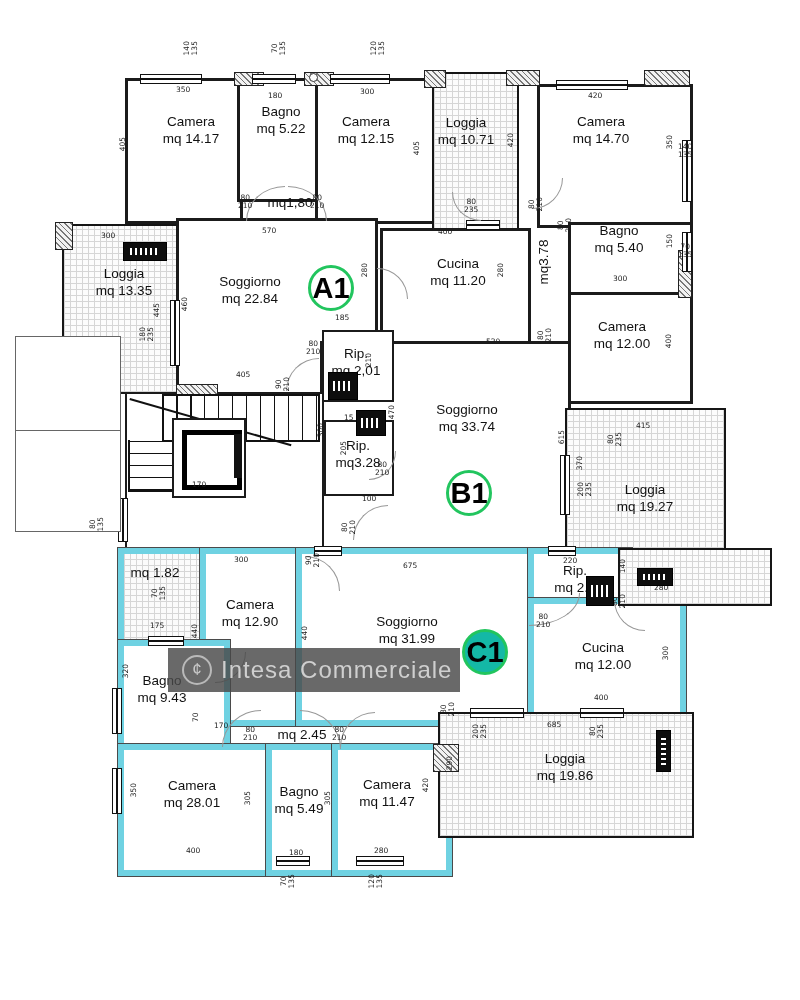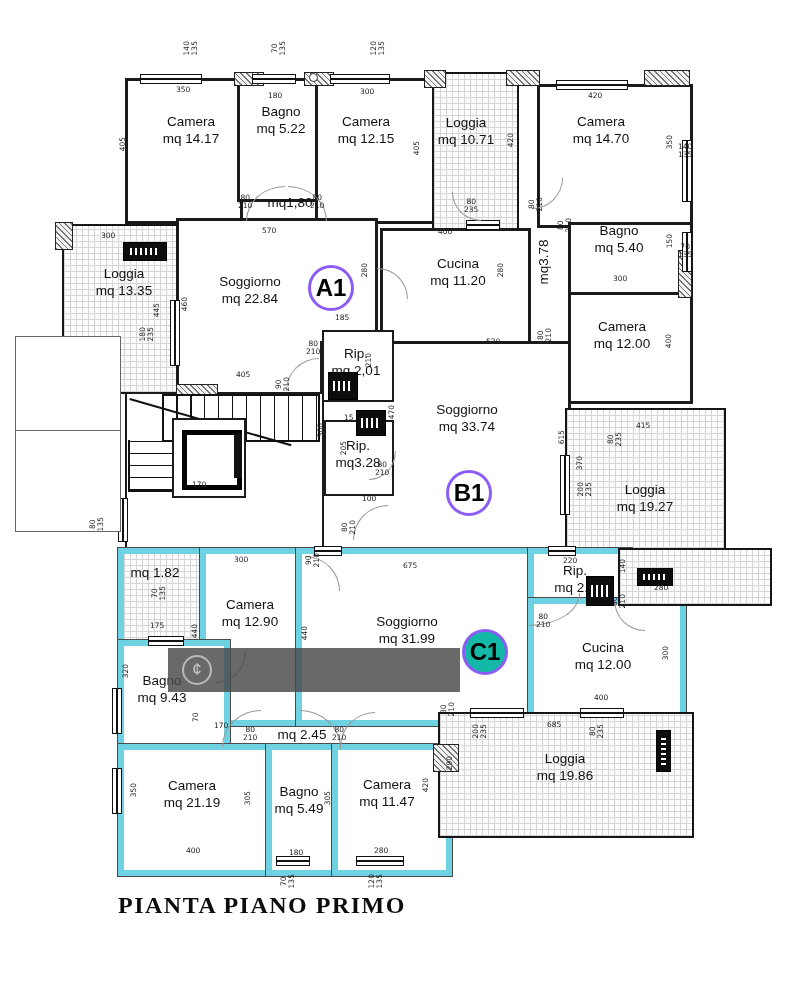--- a/index.html
+++ b/index.html
@@ -33,23 +33,23 @@
        background:repeating-linear-gradient(0deg,#111 0 1.5px,transparent 1.5px 12px)}
   .ln{position:absolute;background:#111}
   .ann{position:absolute;border:1px solid #666;background:#fff}
   .rl{position:absolute;transform:translate(-50%,-50%);text-align:center;z-index:35;
       font-size:13.5px;line-height:1.25;color:#111;white-space:pre-line}
   .rl.v{transform:translate(-50%,-50%) rotate(-90deg)}
   .rl .nm,.rl .ar{display:block}
   .dim{position:absolute;font-family:"DejaVu Sans",sans-serif;font-size:7.5px;line-height:1.1;
        color:#1c1c1c;white-space:pre-line;text-align:center;z-index:30;transform-origin:center}
   .dim.r{transform:rotate(-90deg)}
-  .badge{position:absolute;width:40px;height:40px;border:3px solid #8b5cf6;border-radius:50%;
+  .badge{position:absolute;width:40px;height:40px;border:3px solid #22c55e;border-radius:50%;
          background:#fff;display:flex;align-items:center;justify-content:center;
-         font-weight:bold;font-size:24px;color:#000;z-index:60}
+         font-weight:bold;font-size:29px;color:#000;z-index:60}
   .badge.cy{background:#14b8a6}
   .vent{position:absolute;width:7px;height:7px;border:1px solid #333;border-radius:50%;background:#fff}
   .wm{position:absolute;left:168px;top:648px;width:292px;height:44px;z-index:50;
       background:rgba(72,72,72,.82);display:flex;align-items:center;gap:9px;padding-left:14px;
       box-sizing:border-box}
   .wm .lg{width:26px;height:26px;border:2px solid #b9b9b9;border-radius:50%;color:#c9c9c9;
       display:flex;align-items:center;justify-content:center;font-size:17px;flex:0 0 auto}
   .wm .tx{color:#cfcfcf;font-size:24px;letter-spacing:1px;white-space:nowrap}
   .title{position:absolute;left:118px;top:892px;font-family:"Liberation Serif",serif;
       font-size:24px;font-weight:600;letter-spacing:1.5px;color:#0c0c0c}
@@ -158,20 +158,21 @@
   <div class="ap" style="left:123px;top:242px;width:42px;height:17px;z-index:40">
       <i></i>
     </div>
 
   <div class="ann" style="left:15px;top:336px;width:104px;height:96px"></div>
   <div class="ann" style="left:15px;top:430px;width:104px;height:100px"></div>
   <div class="vent" style="left:309px;top:73px"></div>
 
   <div class="wm">
     <span class="lg">¢</span>
+    <span class="tx">Intesa Commerciale</span>
   </div>
 
   <div class="badge" style="left:308px;top:265px">A1</div>
   <div class="badge" style="left:446px;top:470px">B1</div>
   <div class="badge cy" style="left:462px;top:629px">C1</div>
 
   <div class="rl" style="left:191px;top:131px"><span class="nm">Camera</span><span class="ar">mq 14.17</span></div>
   <div class="rl" style="left:281px;top:121px"><span class="nm">Bagno</span><span class="ar">mq 5.22</span></div>
   <div class="rl" style="left:366px;top:131px"><span class="nm">Camera</span><span class="ar">mq 12.15</span></div>
   <div class="rl" style="left:466px;top:132px"><span class="nm">Loggia</span><span class="ar">mq 10.71</span></div>
@@ -187,21 +188,21 @@
   <div class="rl" style="left:467px;top:419px"><span class="nm">Soggiorno</span><span class="ar">mq 33.74</span></div>
   <div class="rl" style="left:358px;top:455px"><span class="nm">Rip.</span><span class="ar">mq3.28</span></div>
   <div class="rl" style="left:645px;top:499px"><span class="nm">Loggia</span><span class="ar">mq 19.27</span></div>
   <div class="rl" style="left:155px;top:573px"><span class="ar">mq 1.82</span></div>
   <div class="rl" style="left:250px;top:614px"><span class="nm">Camera</span><span class="ar">mq 12.90</span></div>
   <div class="rl" style="left:407px;top:631px"><span class="nm">Soggiorno</span><span class="ar">mq 31.99</span></div>
   <div class="rl" style="left:575px;top:580px"><span class="nm">Rip.</span><span class="ar">mq 2.3</span></div>
   <div class="rl" style="left:603px;top:657px"><span class="nm">Cucina</span><span class="ar">mq 12.00</span></div>
   <div class="rl" style="left:162px;top:690px"><span class="nm">Bagno</span><span class="ar">mq 9.43</span></div>
   <div class="rl" style="left:302px;top:735px"><span class="ar">mq 2.45</span></div>
-  <div class="rl" style="left:192px;top:795px"><span class="nm">Camera</span><span class="ar">mq 21.19</span></div>
+  <div class="rl" style="left:192px;top:795px"><span class="nm">Camera</span><span class="ar">mq 28.01</span></div>
   <div class="rl" style="left:299px;top:801px"><span class="nm">Bagno</span><span class="ar">mq 5.49</span></div>
   <div class="rl" style="left:387px;top:794px"><span class="nm">Camera</span><span class="ar">mq 11.47</span></div>
   <div class="rl" style="left:565px;top:768px"><span class="nm">Loggia</span><span class="ar">mq 19.86</span></div>
 
   <span class="dim r" style="left:184px;top:40px">140
 135</span>
   <span class="dim r" style="left:272px;top:40px">70
 135</span>
   <span class="dim r" style="left:371px;top:40px">120
 135</span>
@@ -306,15 +307,14 @@
 210</span>
   <span class="dim r" style="left:529px;top:196px">80
 210</span>
   <span class="dim r" style="left:558px;top:217px">80
 210</span>
   <span class="dim" style="left:344px;top:414px">15</span>
   <span class="dim r" style="left:314px;top:426px">300</span>
   <span class="dim r" style="left:441px;top:701px">80
 210</span>
 
-  <div class="title">PIANTA PIANO PRIMO</div>
 
 </div>
 
 </body></html>

